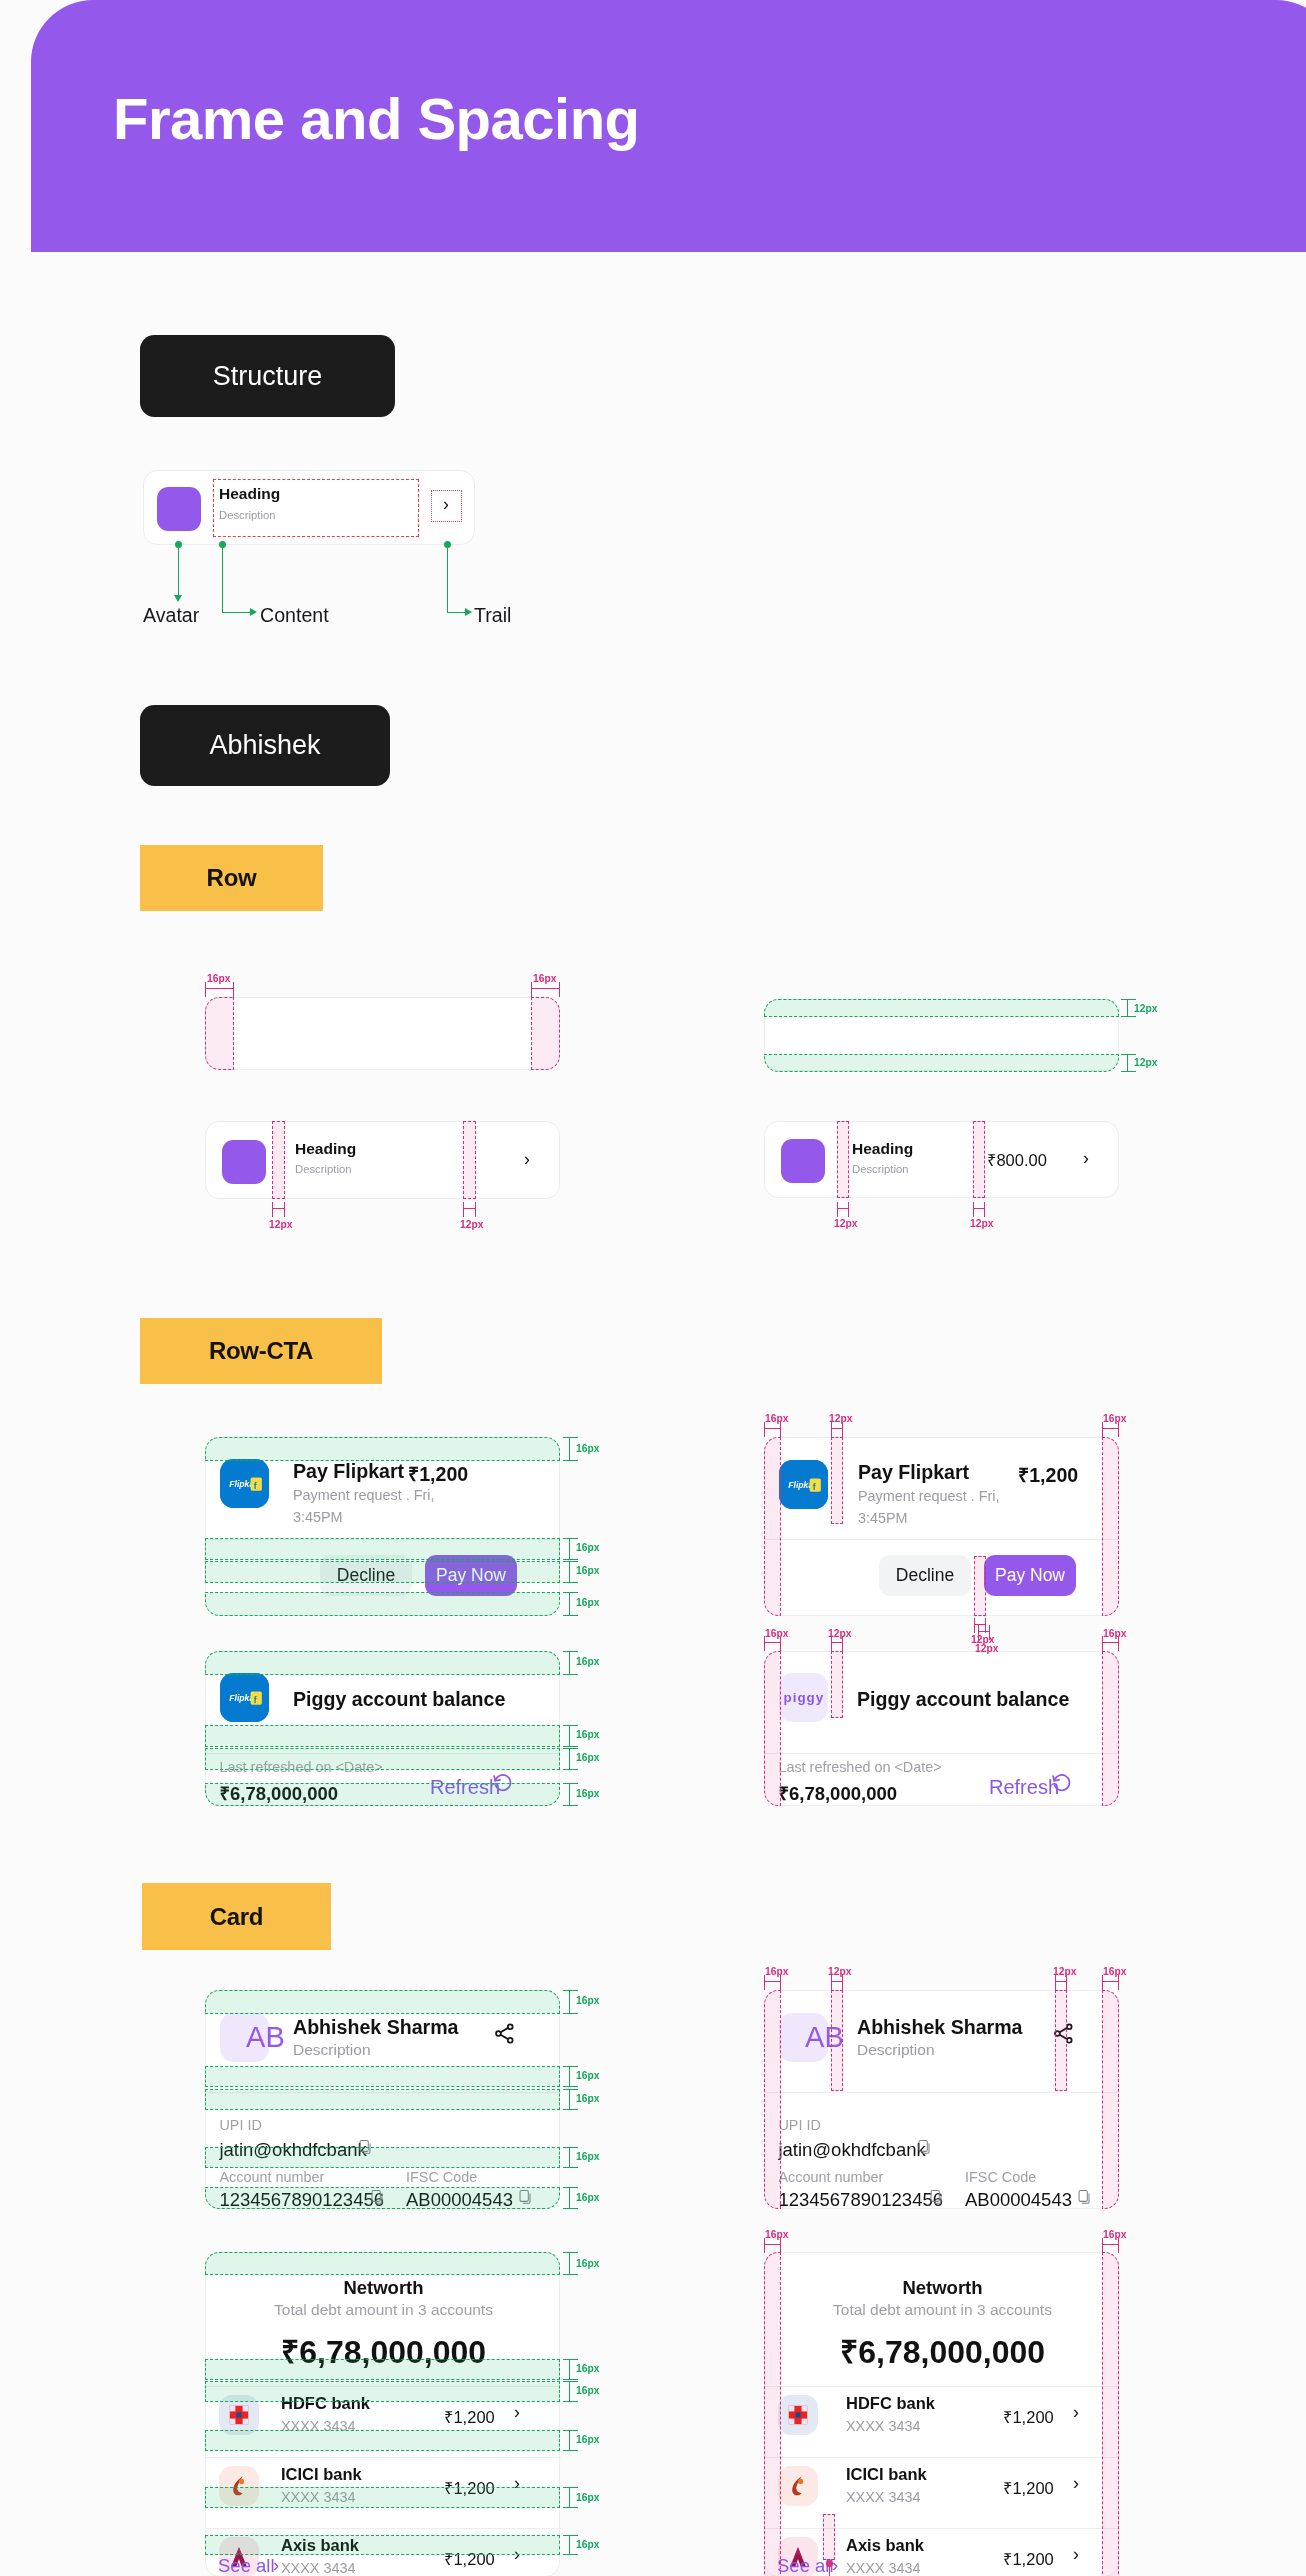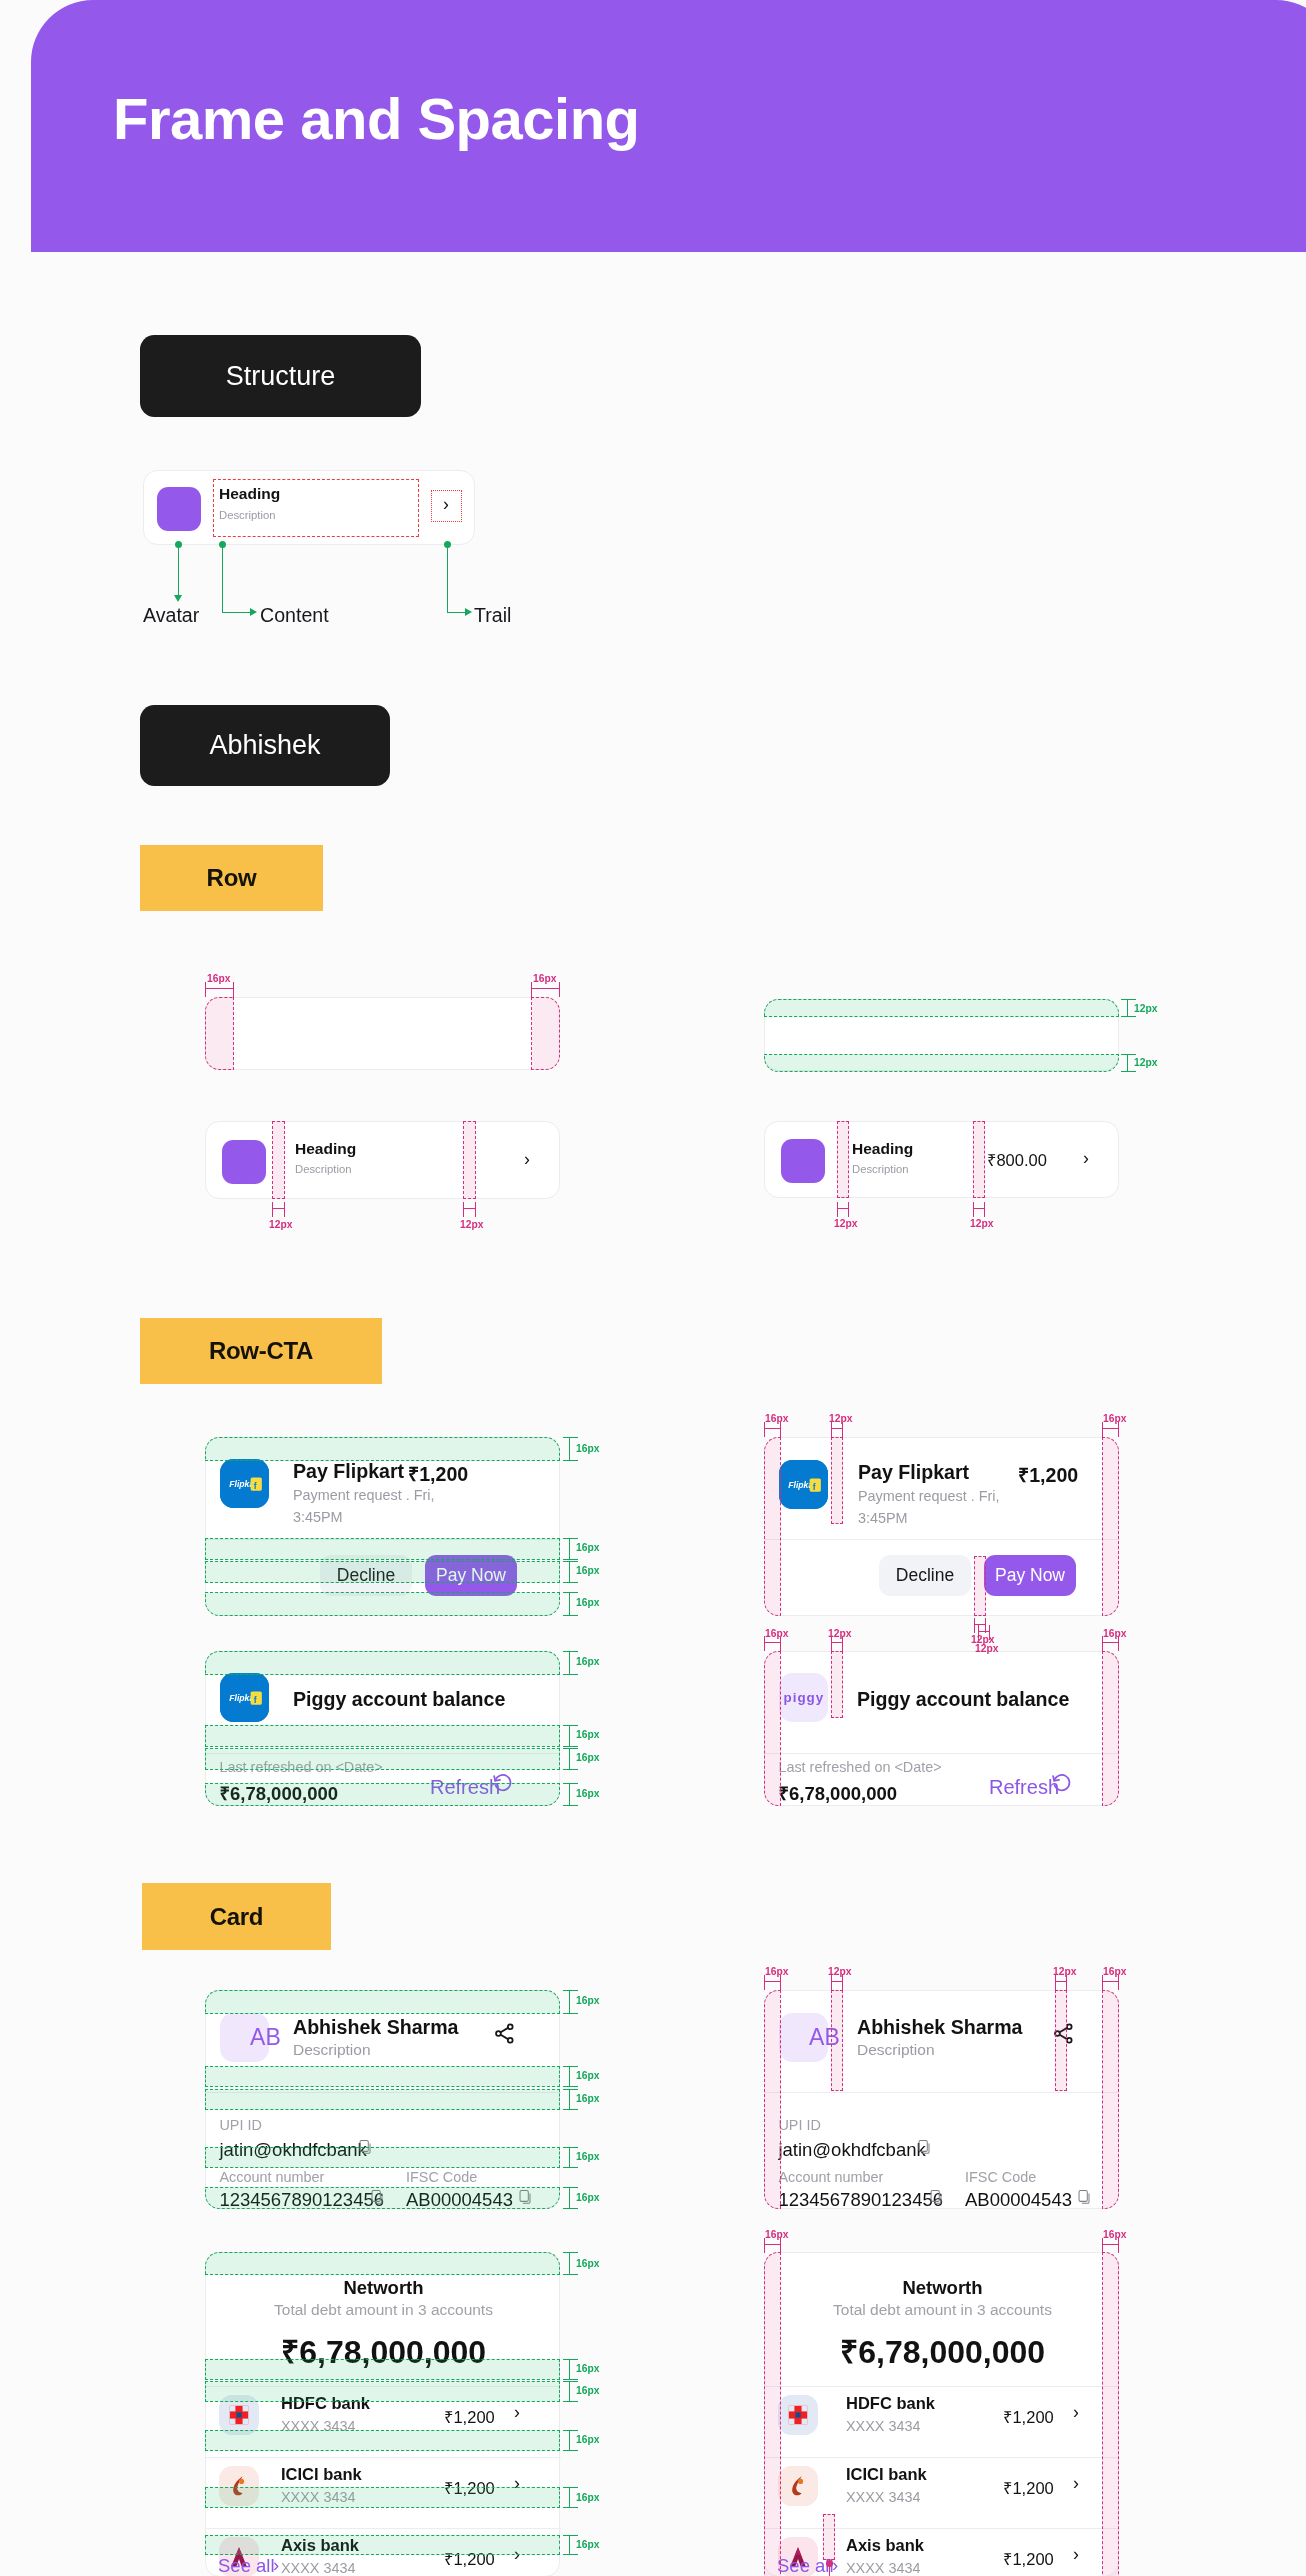--- a/index.html
+++ b/index.html
@@ -95,21 +95,21 @@
     border-radius: 11.3px;
   }
   .avatar-soft {
     position: absolute;
     background: #f0e7fd;
     border-radius: 13.4px;
     display: flex;
     align-items: center;
     justify-content: center;
     color: #9458ea;
-    font-size: 23px;
+    font-size: 29px;
     font-weight: 500;
     padding-left: 41px;
   }
   .avatar-logo {
     position: absolute;
     border-radius: 13.4px;
     display: flex;
     align-items: center;
     justify-content: center;
     overflow: hidden;
@@ -335,21 +335,21 @@
 <body>
 
 <div class="page">
 
   <div class="hero">
     <div class="hero-title">Frame and Spacing</div>
   </div>
 
   <div class="canvas"></div>
 
-  <div class="pill" style="left:140px; top:335px; width:281px; height:82px;">Structure</div>
+  <div class="pill" style="left:140px; top:335px; width:255px; height:82px;">Structure</div>
 
   <div class="shell" style="left:143px; top:470px; width:332px; height:75px;">
     <div class="avatar-sq" style="left:13.4px; top:15.5px; width:44px; height:44px;"></div>
     <div class="txt-heading" style="left:75px; top:14.4px; font-size:15.5px;">Heading</div>
     <div class="txt-desc" style="left:75px; top:38px; font-size:11.3px;">Description</div>
     <div class="chev" style="left:299px; top:25px; font-size:17.5px;">›</div>
 
     <div class="dotted-red" style="left:69px; top:8.2px; width:206px; height:58px;"></div>
     <div class="dotted-red fine" style="left:287px; top:18.5px; width:31px; height:32px;"></div>
   </div>

